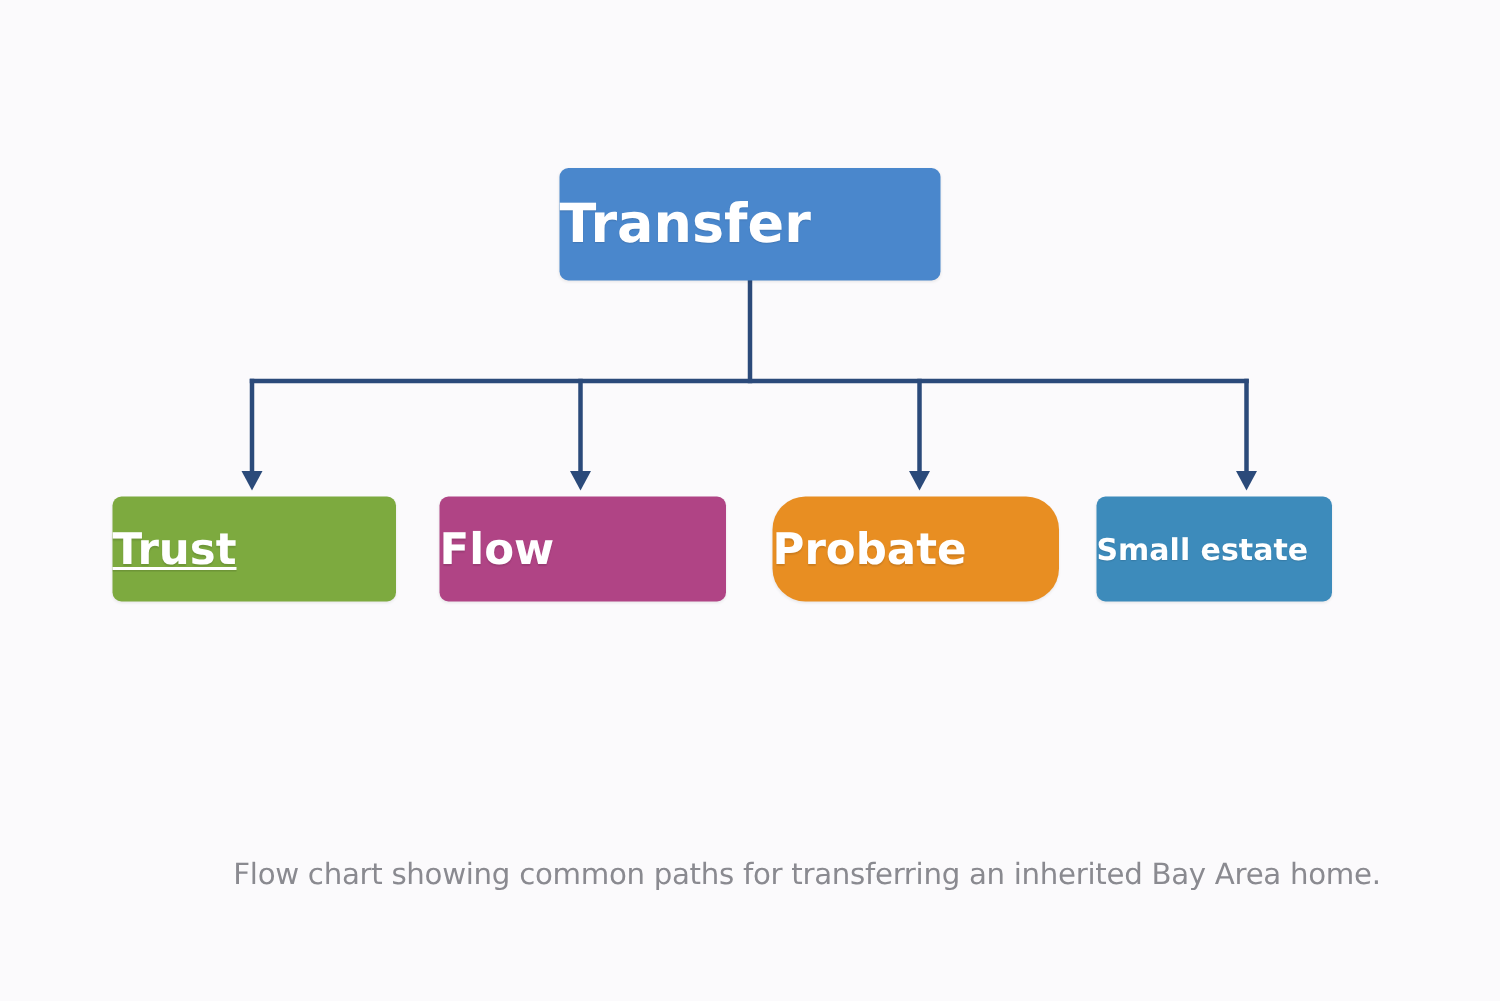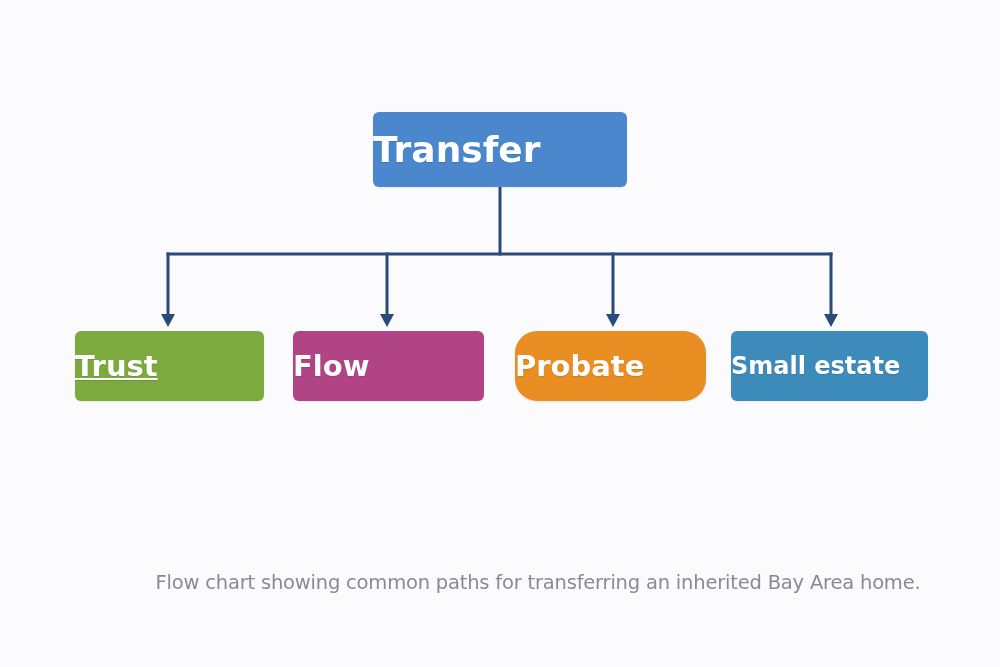--- a/index.html
+++ b/index.html
@@ -17,21 +17,21 @@
     font-family:"DejaVu Sans", sans-serif;
     font-weight:bold;
     box-shadow:0 1px 2px rgba(0,0,0,0.08);
     text-shadow:0 1px 1px rgba(0,0,0,0.12);
   }
   #root { left:373px; top:112px; width:254px; height:75px; font-size:36px; }
   .leaf { top:331px; height:70px; font-size:29px; }
   #n0 { left:75px;  width:189px;text-decoration:underline; }
   #n1 { left:293px; width:191px; }
   #n2 { left:515px; width:191px; }
-  #n3 { left:731px; width:197px; font-size:24px; }
+  #n3 { left:731px; width:157px; font-size:20px; }
   svg.conn { position:absolute; left:0; top:0; }
   .caption {
     position:absolute; left:0; top:571px; width:1000px; text-align:center;
     font-family:"DejaVu Sans", sans-serif;
     font-size:19.5px; color:#8a8a90; letter-spacing:-0.2px;padding-left:38px;
   }
 </style>
 </head>
 <body>
 

